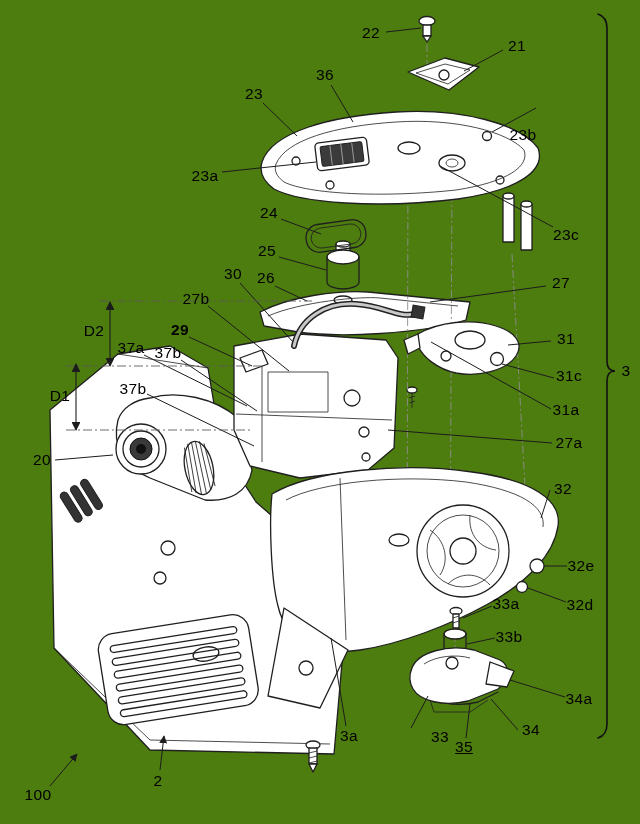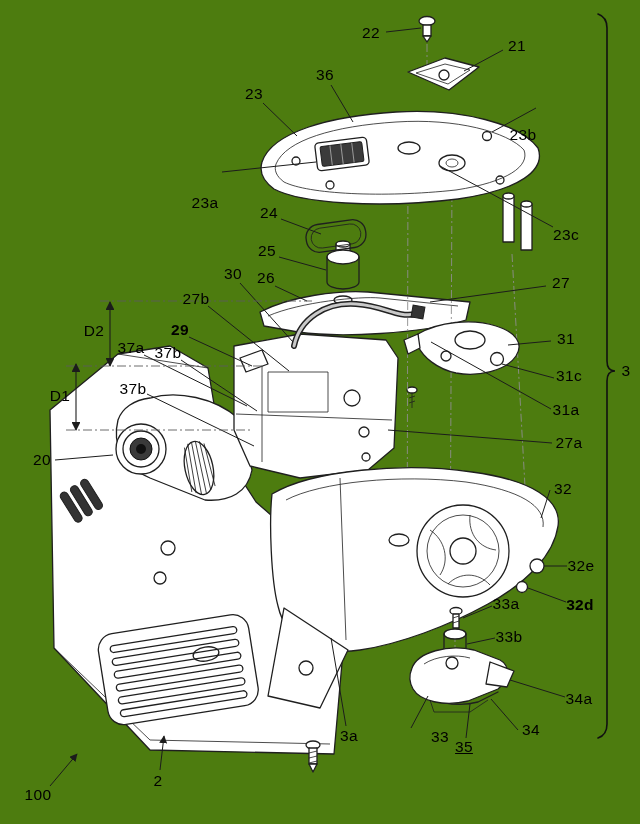--- a/index.html
+++ b/index.html
@@ -252,42 +252,42 @@
         <path class="brace" d="M 598 14 Q 607 17 607 28 L 607 361 Q 607 371 615 371 Q 607 371 607 381 L 607 724 Q 607 735 598 738"></path>
       </g>
   </svg>
 
   <div id="label-layer">
       <span class="ref-label" style="left: 371px; top: 33px;">22</span>
       <span class="ref-label" style="left: 517px; top: 46px;">21</span>
       <span class="ref-label" style="left: 325px; top: 75px;">36</span>
       <span class="ref-label" style="left: 254px; top: 94px;">23</span>
       <span class="ref-label" style="left: 523px; top: 103px; margin-top: 32px;">23b</span>
-      <span class="ref-label" style="left: 205px; top: 176px; margin-top: 27px;">23a</span>
+      <span class="ref-label" style="left: 205px; top: 176px;">23a</span>
       <span class="ref-label" style="left: 269px; top: 213px;">24</span>
       <span class="ref-label" style="left: 566px; top: 235px;">23c</span>
       <span class="ref-label" style="left: 267px; top: 251px;">25</span>
       <span class="ref-label" style="left: 233px; top: 274px;">30</span>
       <span class="ref-label" style="left: 266px; top: 278px;">26</span>
       <span class="ref-label" style="left: 561px; top: 283px;">27</span>
       <span class="ref-label" style="left: 196px; top: 299px;">27b</span>
       <span class="ref-label" style="left: 180px; top: 330px; font-weight: bold;">29</span>
       <span class="ref-label" style="left: 94px; top: 331px;">D2</span>
       <span class="ref-label" style="left: 566px; top: 339px;">31</span>
       <span class="ref-label" style="left: 131px; top: 348px;">37a</span>
       <span class="ref-label" style="left: 168px; top: 353px;">37b</span>
       <span class="ref-label" style="left: 569px; top: 376px;">31c</span>
       <span class="ref-label" style="left: 133px; top: 389px;">37b</span>
       <span class="ref-label" style="left: 60px; top: 396px;">D1</span>
       <span class="ref-label" style="left: 566px; top: 410px;">31a</span>
       <span class="ref-label" style="left: 569px; top: 443px;">27a</span>
       <span class="ref-label" style="left: 42px; top: 460px;">20</span>
       <span class="ref-label" style="left: 563px; top: 489px;">32</span>
       <span class="ref-label" style="left: 581px; top: 566px;">32e</span>
-      <span class="ref-label" style="left: 580px; top: 605px; font-weight: bold;">32d</span>
+      <span class="ref-label" style="left: 580px; top: 605px;">32d</span>
       <span class="ref-label" style="left: 506px; top: 604px;">33a</span>
       <span class="ref-label" style="left: 509px; top: 637px; text-align: right;">33b</span>
       <span class="ref-label" style="left: 579px; top: 699px;">34a</span>
       <span class="ref-label" style="left: 349px; top: 736px;">3a</span>
       <span class="ref-label" style="left: 404px; top: 737px; margin-left: 36px;">33</span>
       <span class="ref-label" style="left: 531px; top: 730px;">34</span>
       <span class="ref-label" style="left: 464px; top: 747px; text-decoration: underline;">35</span>
       <span class="ref-label" style="left: 158px; top: 781px;">2</span>
       <span class="ref-label" style="left: 38px; top: 795px;">100</span>
       <span class="ref-label" style="left: 626px; top: 371px;">3</span>

